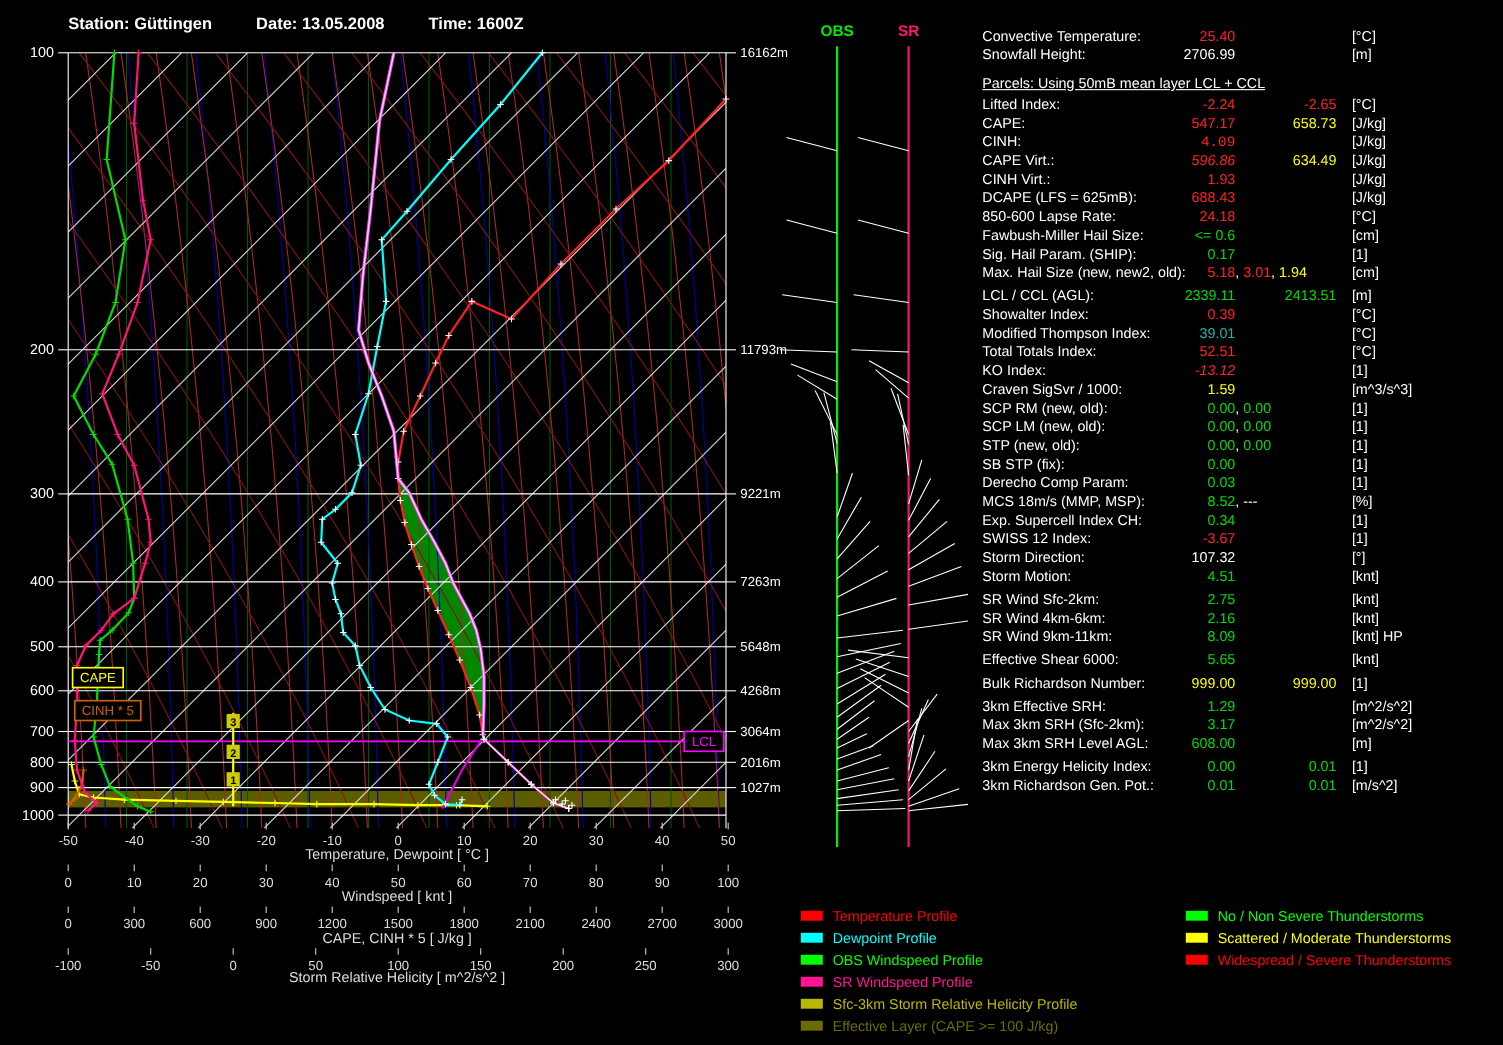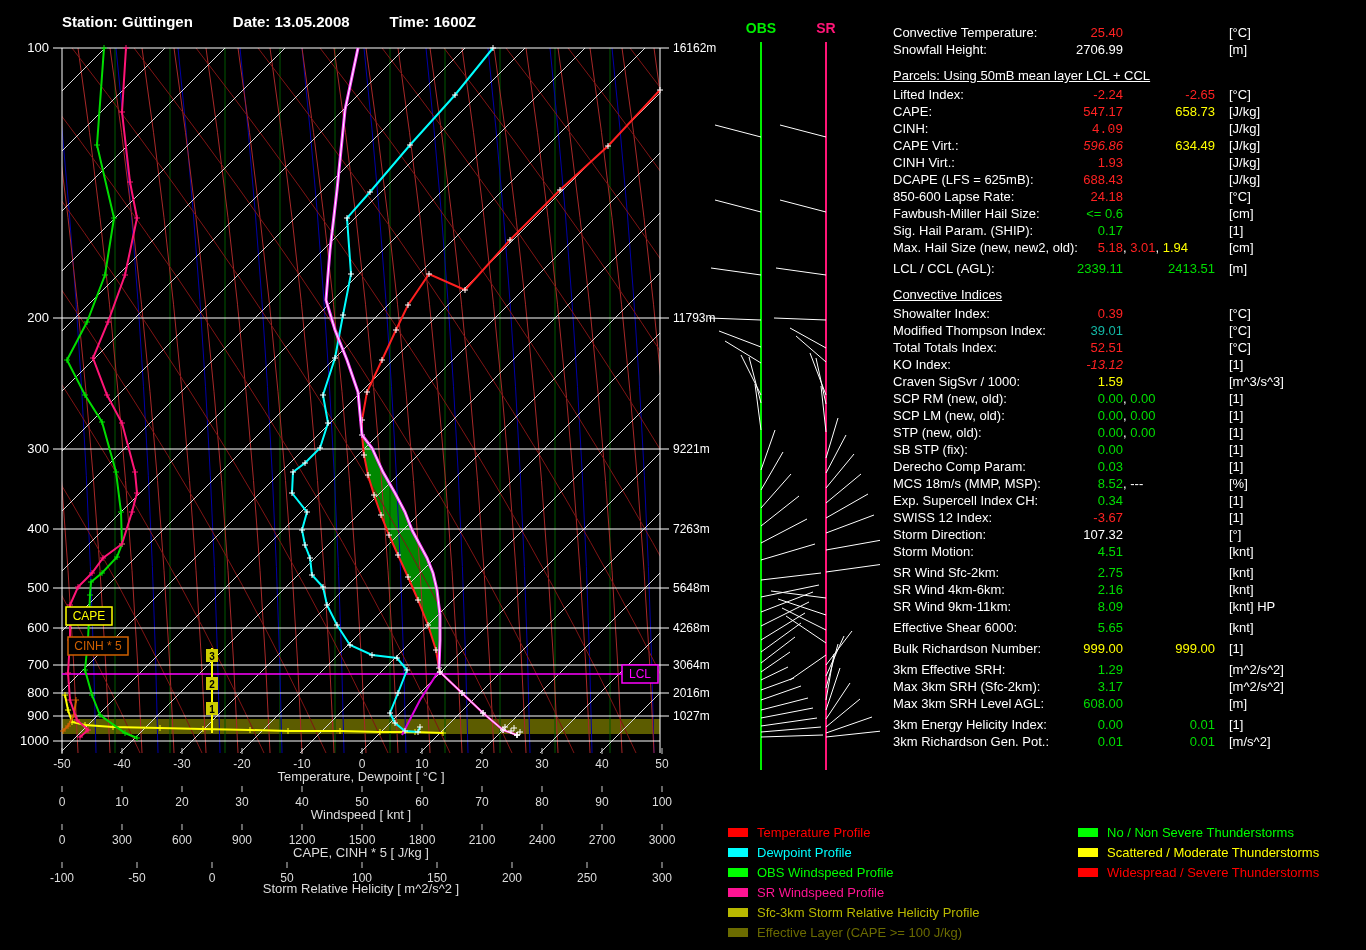--- a/index.html
+++ b/index.html
@@ -554,21 +554,20 @@
     <div class="trow"><span class="c-label">CAPE:</span><span class="c-lcl"><span style="color: rgb(255, 34, 34);">547.17</span></span><span class="c-mid r"><span style="color: rgb(255, 255, 0);">658.73</span></span><span class="c-unit">[J/kg]</span></div>
     <div class="trow"><span class="c-label">CINH:</span><span class="c-lcl"><span style="color: rgb(255, 34, 34); font-family: Liberation Mono, monospace;">4.09</span></span><span class="c-mid"></span><span class="c-unit">[J/kg]</span></div>
     <div class="trow"><span class="c-label">CAPE Virt.:</span><span class="c-lcl"><span style="color: rgb(255, 34, 34); font-style: italic;">596.86</span></span><span class="c-mid r"><span style="color: rgb(255, 255, 0);">634.49</span></span><span class="c-unit">[J/kg]</span></div>
     <div class="trow"><span class="c-label">CINH Virt.:</span><span class="c-lcl"><span style="color: rgb(255, 34, 34);">1.93</span></span><span class="c-mid"></span><span class="c-unit">[J/kg]</span></div>
     <div class="trow"><span class="c-label">DCAPE (LFS = 625mB):</span><span class="c-lcl"><span style="color: rgb(255, 34, 34);">688.43</span></span><span class="c-mid"></span><span class="c-unit">[J/kg]</span></div>
     <div class="trow"><span class="c-label">850-600 Lapse Rate:</span><span class="c-lcl"><span style="color: rgb(255, 34, 34);">24.18</span></span><span class="c-mid"></span><span class="c-unit">[°C]</span></div>
     <div class="trow"><span class="c-label">Fawbush-Miller Hail Size:</span><span class="c-lcl"><span style="color: rgb(0, 221, 0);">&lt;= 0.6</span></span><span class="c-mid"></span><span class="c-unit">[cm]</span></div>
     <div class="trow"><span class="c-label">Sig. Hail Param. (SHIP):</span><span class="c-lcl"><span style="color: rgb(0, 221, 0);">0.17</span></span><span class="c-mid"></span><span class="c-unit">[1]</span></div>
     <div class="trow"><span class="c-label">Max. Hail Size (new, new2, old):</span><span class="c-lcl"><span style="color: rgb(255, 34, 34);">5.18</span></span><span class="c-mid"><span style="color: rgb(255, 255, 255);">, </span><span style="color: rgb(255, 34, 34);">3.01</span><span style="color: rgb(255, 255, 255);">, </span><span style="color: rgb(255, 255, 0);">1.94</span></span><span class="c-unit">[cm]</span></div>
     <div class="trow gap"><span class="c-label">LCL / CCL (AGL):</span><span class="c-lcl"><span style="color: rgb(0, 221, 0);">2339.11</span></span><span class="c-mid r"><span style="color: rgb(0, 221, 0);">2413.51</span></span><span class="c-unit">[m]</span></div>
-    <div class="trow sechead"><span class="u">Convective Indices</span></div>
     <div class="trow"><span class="c-label">Showalter Index:</span><span class="c-lcl"><span style="color: rgb(255, 34, 34);">0.39</span></span><span class="c-mid"></span><span class="c-unit">[°C]</span></div>
     <div class="trow"><span class="c-label">Modified Thompson Index:</span><span class="c-lcl"><span style="color: #14b8a6;">39.01</span></span><span class="c-mid"></span><span class="c-unit">[°C]</span></div>
     <div class="trow"><span class="c-label">Total Totals Index:</span><span class="c-lcl"><span style="color: rgb(255, 34, 34);">52.51</span></span><span class="c-mid"></span><span class="c-unit">[°C]</span></div>
     <div class="trow"><span class="c-label">KO Index:</span><span class="c-lcl"><span style="color: rgb(255, 34, 34); font-style: italic;">-13.12</span></span><span class="c-mid"></span><span class="c-unit">[1]</span></div>
     <div class="trow"><span class="c-label">Craven SigSvr / 1000:</span><span class="c-lcl"><span style="color: rgb(255, 255, 0);">1.59</span></span><span class="c-mid"></span><span class="c-unit">[m^3/s^3]</span></div>
     <div class="trow"><span class="c-label">SCP RM (new, old):</span><span class="c-lcl"><span style="color: rgb(0, 221, 0);">0.00</span></span><span class="c-mid"><span style="color: rgb(255, 255, 255);">, </span><span style="color: rgb(0, 221, 0);">0.00</span></span><span class="c-unit">[1]</span></div>
     <div class="trow"><span class="c-label">SCP LM (new, old):</span><span class="c-lcl"><span style="color: rgb(0, 221, 0);">0.00</span></span><span class="c-mid"><span style="color: rgb(255, 255, 255);">, </span><span style="color: rgb(0, 221, 0);">0.00</span></span><span class="c-unit">[1]</span></div>
     <div class="trow"><span class="c-label">STP (new, old):</span><span class="c-lcl"><span style="color: rgb(0, 221, 0);">0.00</span></span><span class="c-mid"><span style="color: rgb(255, 255, 255);">, </span><span style="color: rgb(0, 221, 0);">0.00</span></span><span class="c-unit">[1]</span></div>
     <div class="trow"><span class="c-label">SB STP (fix):</span><span class="c-lcl"><span style="color: rgb(0, 221, 0);">0.00</span></span><span class="c-mid"></span><span class="c-unit">[1]</span></div>
     <div class="trow"><span class="c-label">Derecho Comp Param:</span><span class="c-lcl"><span style="color: rgb(0, 221, 0);">0.03</span></span><span class="c-mid"></span><span class="c-unit">[1]</span></div>

